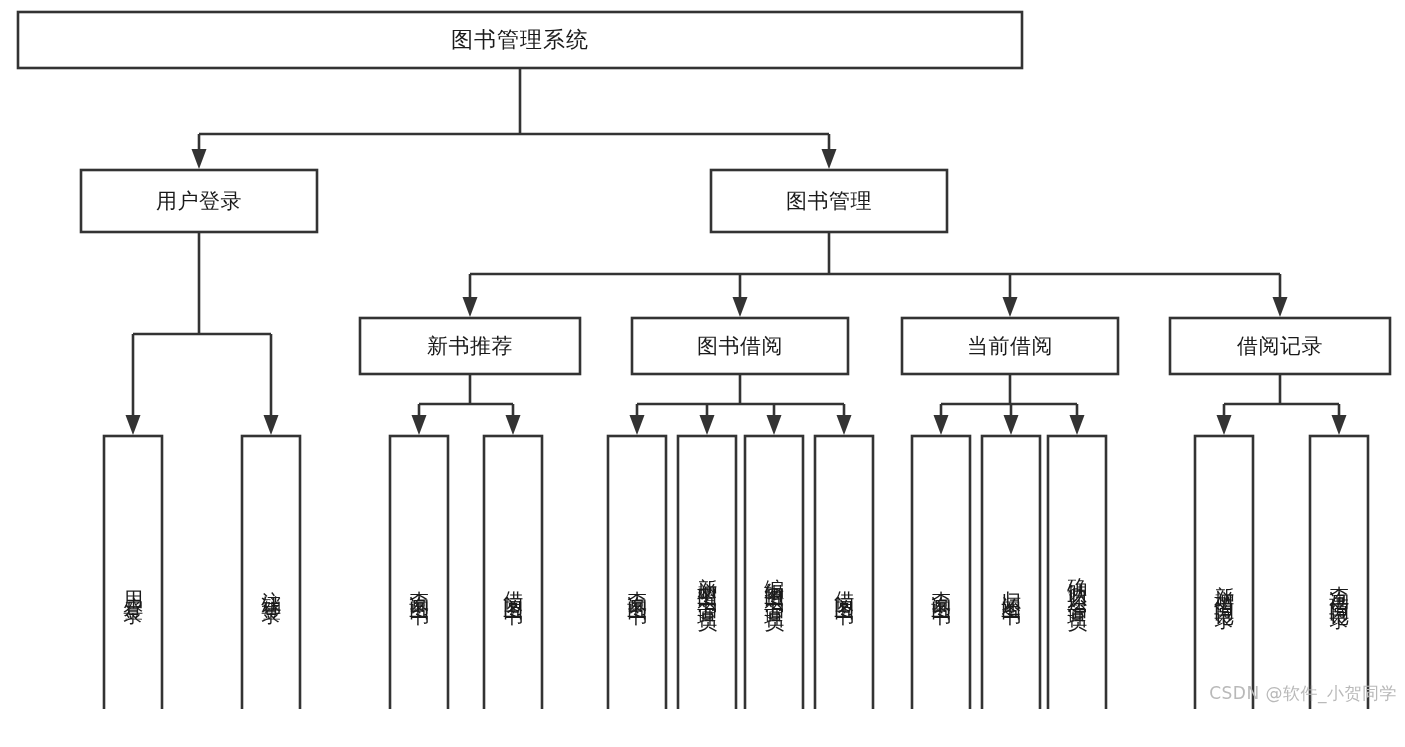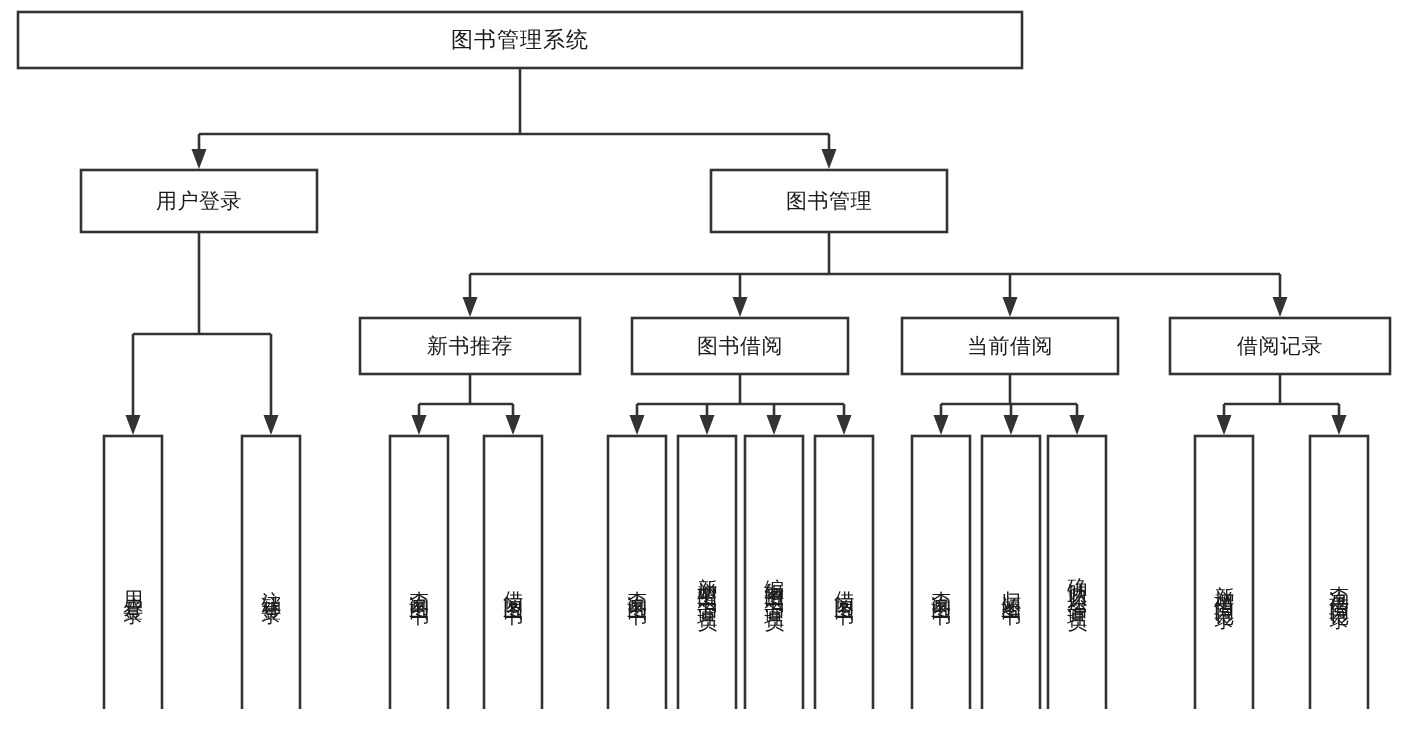--- a/index.html
+++ b/index.html
@@ -212,13 +212,14 @@
       <div class="leaf-label-wrap" style="left: 1048px; top: 436px; width: 58px; height: 297px;">
         <span class="leaf-label">确认归还（管理员）</span>
       </div>
       <div class="leaf-label-wrap" style="left: 1195px; top: 436px; width: 58px; height: 297px;">
         <span class="leaf-label">新增借阅记录</span>
       </div>
       <div class="leaf-label-wrap" style="left: 1310px; top: 436px; width: 58px; height: 297px;">
         <span class="leaf-label">查询借阅记录</span>
       </div>
     </div>
+  <div class="watermark">CSDN @软件_小贺同学</div>
 </div>
 
 </body></html>

